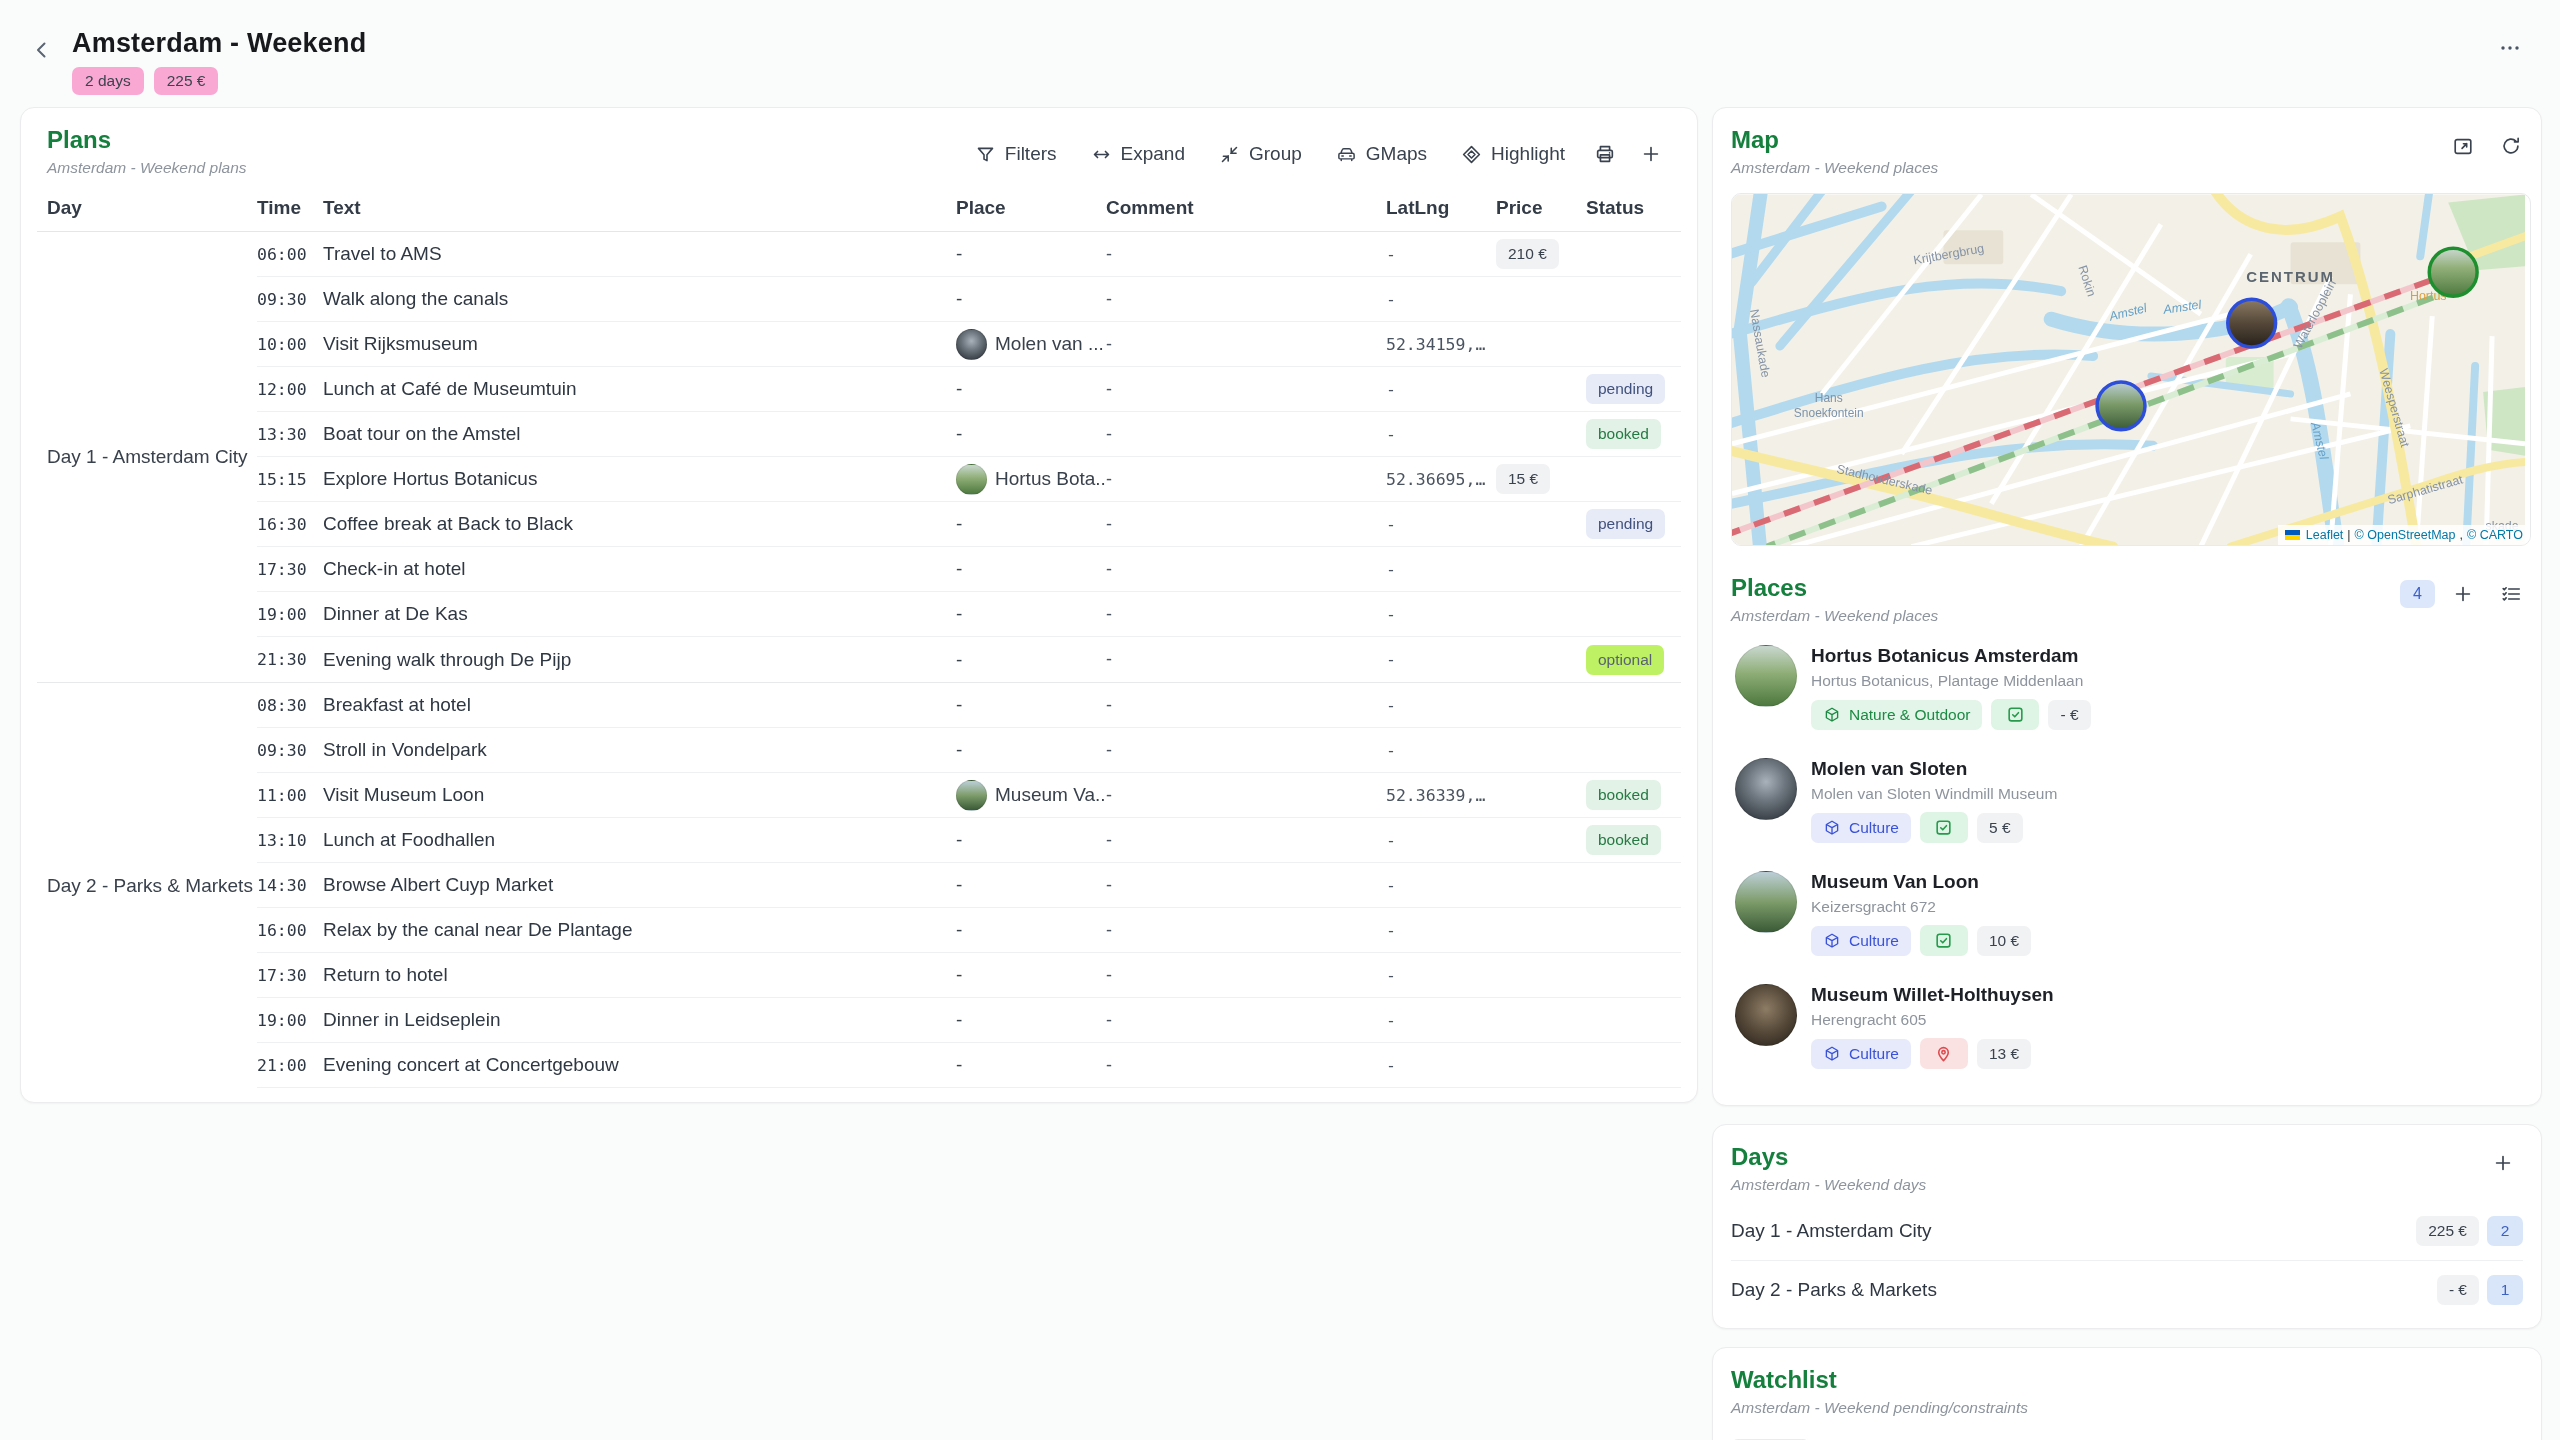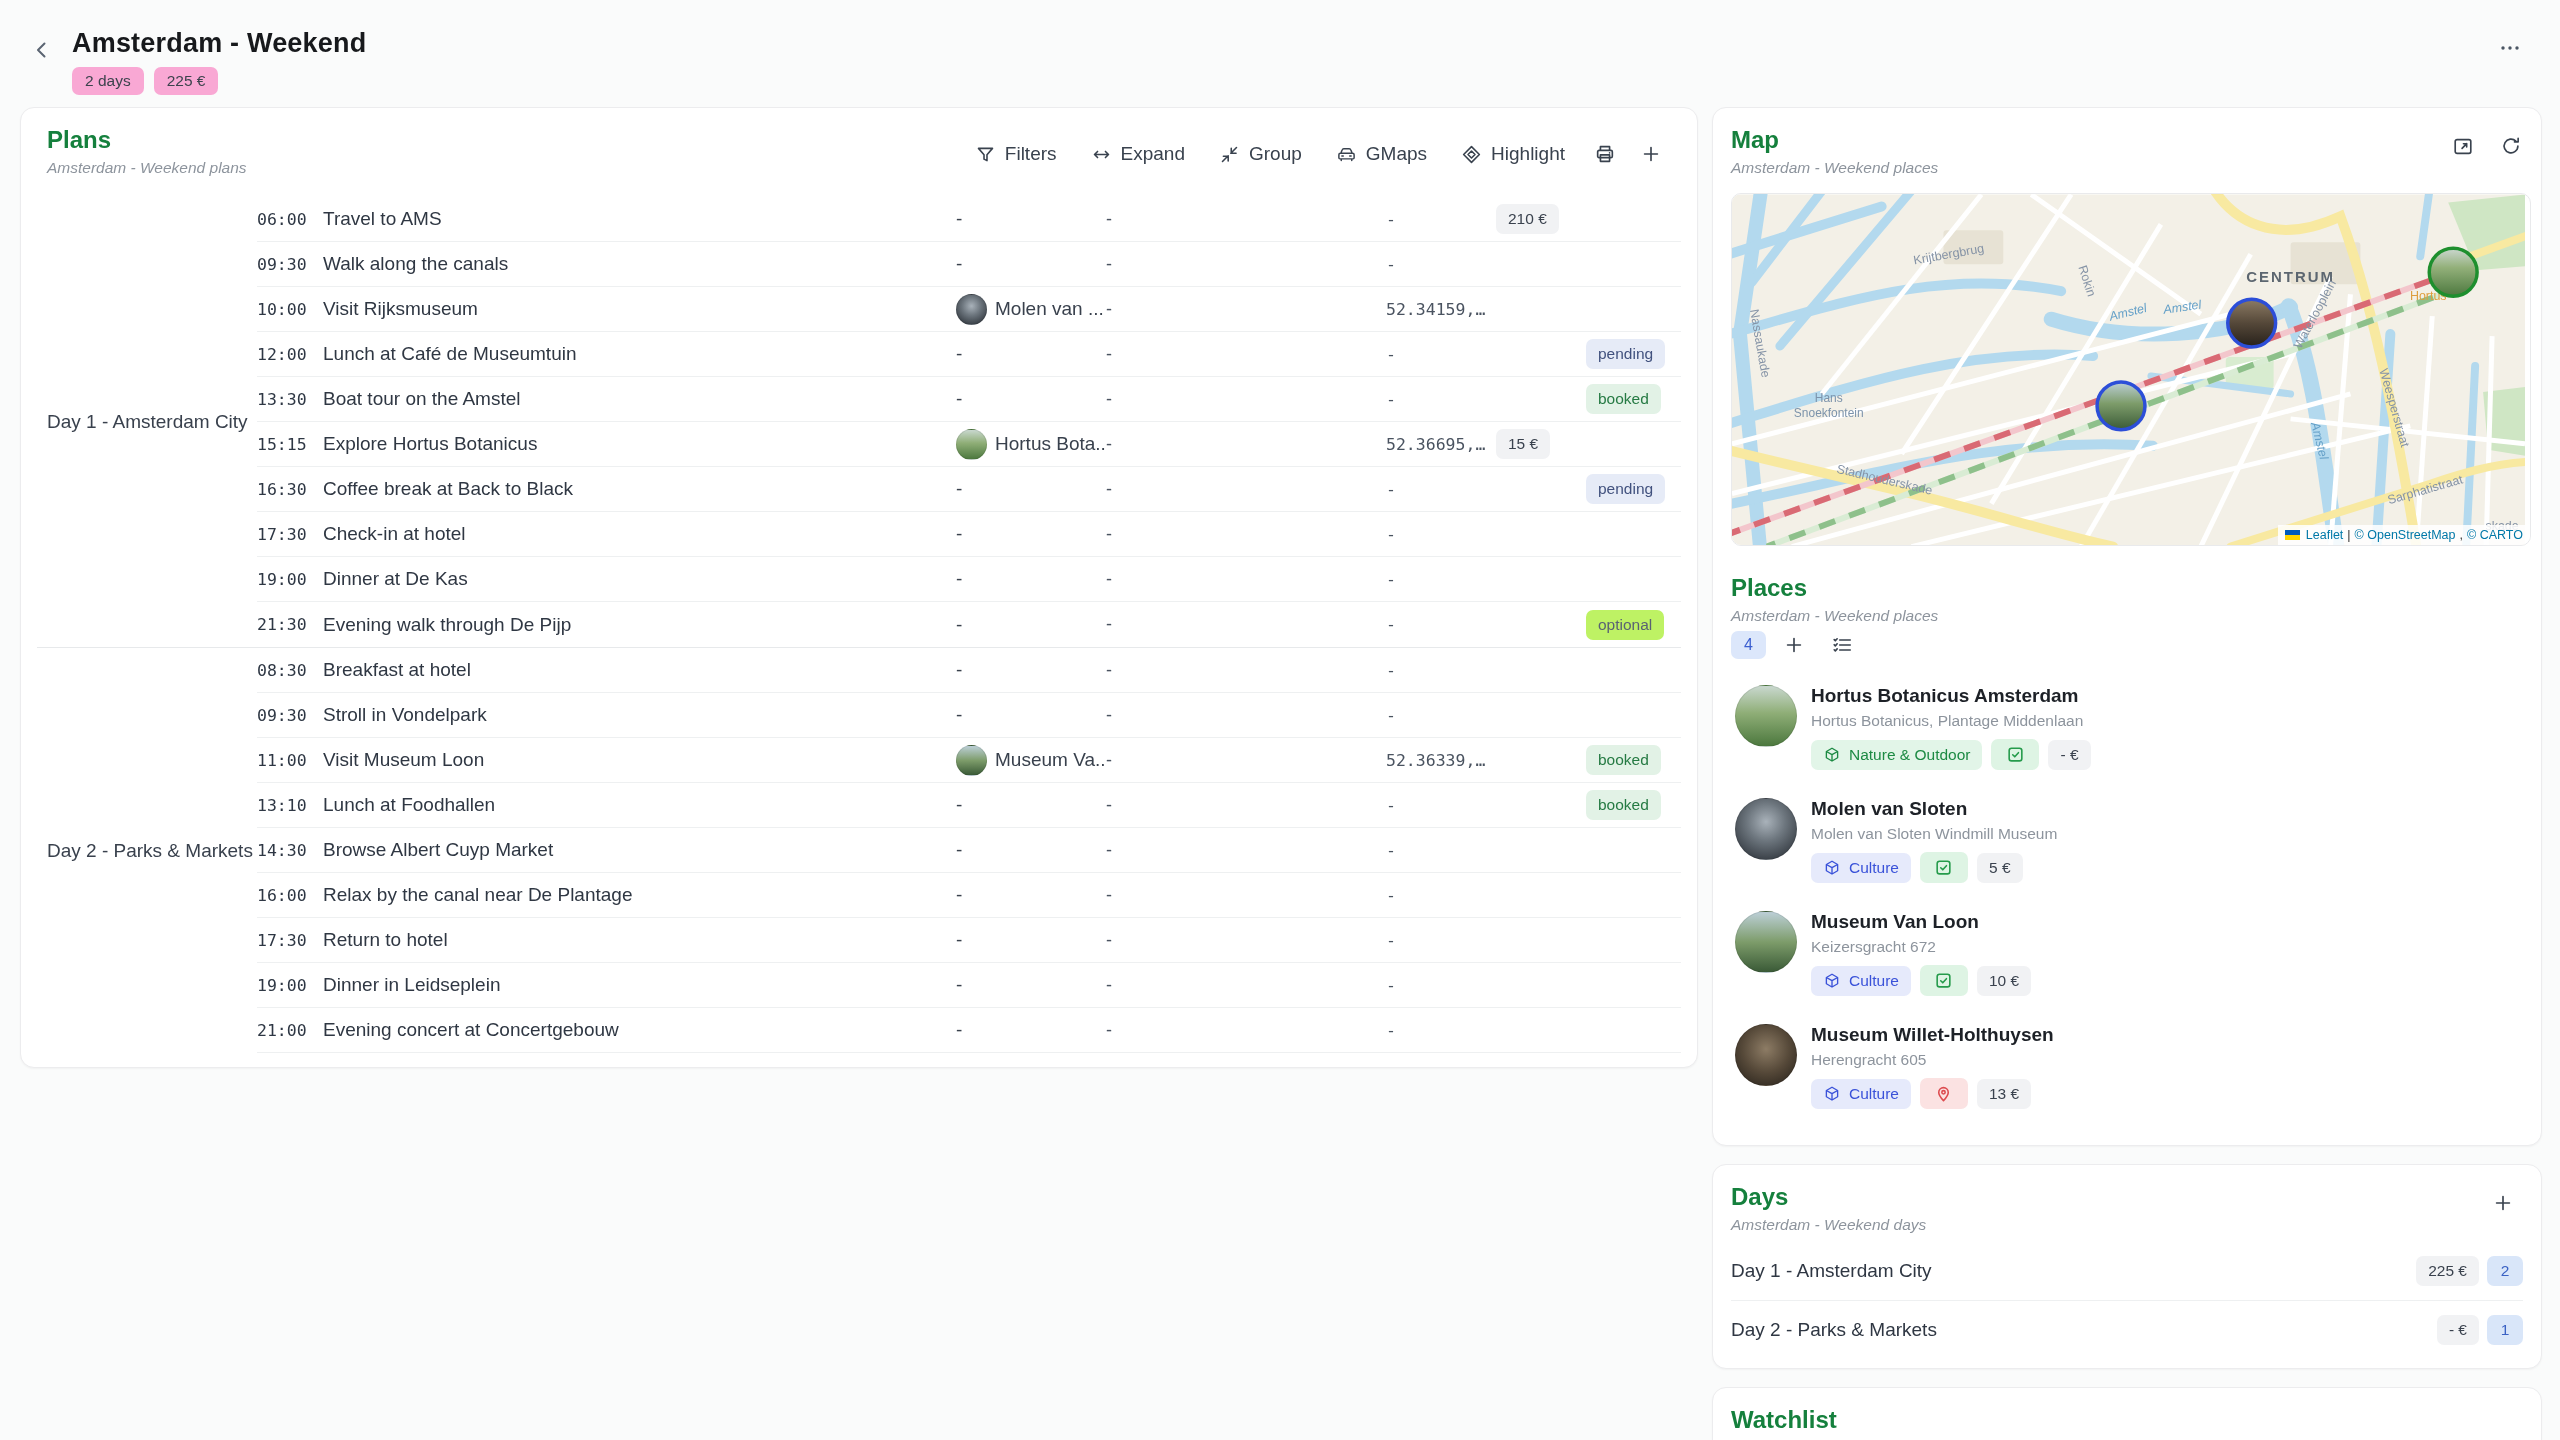--- a/index.html
+++ b/index.html
@@ -75,21 +75,21 @@
   .st-optional{ background:#bef264; color:#596273; }
 
   
   .map-places-card { padding:18px 10px 22px 18px; }
   .sect-head { display:flex; align-items:flex-start; }
   .sect-actions { display:flex; align-items:center; gap:8px; color:#4a5563; }
   .map-frame { margin-top:16px; border-radius:10px; overflow:hidden; position:relative;
                border:1px solid #e9eaec; height:353px; cursor:grab; }
   .map-frame svg { display:block; }
 
-  .places-head { margin-top:28px;flex-direction:column; }
+  .places-head { margin-top:28px; }
   .count-badge { background:#dce7fb; color:#3c5fd0; border-radius:7px; padding:5px 13px; font-size:16px; }
   .place-item { display:flex; gap:14px; padding:14px 4px; cursor:pointer; }
   .place-avatar { width:62px; height:62px; border-radius:50%; flex:none; border:1px solid rgba(0,0,0,.08); }
   .place-name { font-size:19px; font-weight:700; color:#1d2127; }
   .place-addr { font-size:15.5px; color:#8d949d; margin-top:5px; }
   .place-badges { display:flex; align-items:center; gap:9px; margin-top:9px; }
   .cat-badge { gap:8px; font-size:15.5px; }
   .cat-badge svg { width:18px; height:18px; }
   .cat-green { background:#e2f5e8; color:#1c8a43; }
   .cat-blue  { background:#e6eafb; color:#3a52d9; }
@@ -199,20 +199,30 @@
         </div>
         <div class="icon-btn">
           <svg viewBox="0 0 24 24" fill="none" stroke="currentColor" stroke-width="1.8" stroke-linecap="round">
               <path d="M12 5v14M5 12h14"></path>
             </svg>
         </div>
       </div>
     </div>
 
     <div class="ptable">
+      <div class="phead">
+        <div>Day</div>
+        <div>Time</div>
+        <div>Text</div>
+        <div>Place</div>
+        <div>Comment</div>
+        <div>LatLng</div>
+        <div>Price</div>
+        <div>Status</div>
+      </div>
       <div>
           <div class="pgroup">
             <div class="day-cell">Day 1 - Amsterdam City</div>
             <div class="prows">
               <div class="prow">
                 <div class="c-time">06:00</div>
                 <div class="c-text">Travel to AMS</div>
                 <div class="c-place">-</div>
                 <div class="c-comment">-</div>
                 <div class="c-latlng">-</div>

